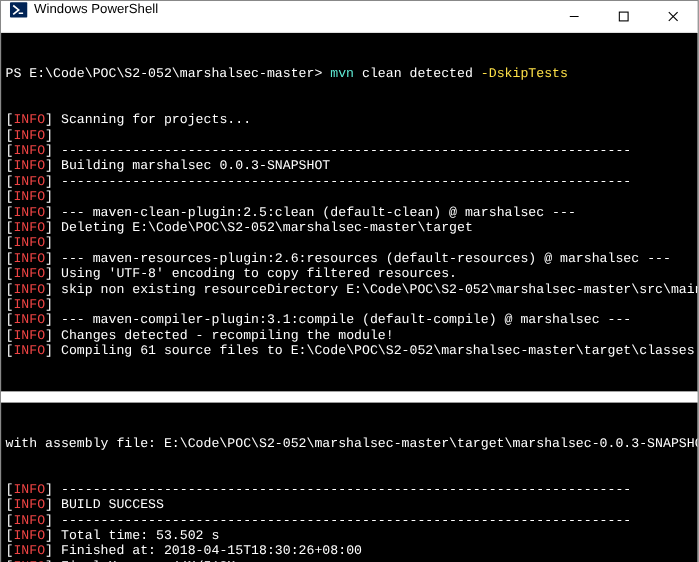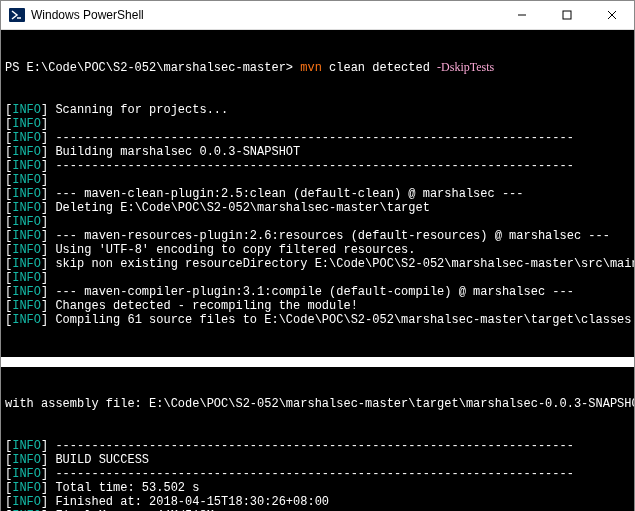--- a/index.html
+++ b/index.html
@@ -9,21 +9,20 @@
     font-family: Consolas, 'Courier New', monospace;
     font-size: 12px;
     width: 635px;
   }
   .window {
     border: 1px solid #888;
     background: #fff;
   }
   .titlebar {
     display: flex;
-    align-items: center;
     background: #ffffff;
     height: 28px;
     border-bottom: 1px solid #ddd;
   }
   .titlebar .icon {
     width: 16px;
     height: 16px;
     margin-left: 8px;
     margin-right: 6px;
     display: inline-flex;
@@ -52,24 +51,24 @@
     color: #fff;
     padding: 2px 4px 2px 4px;
     line-height: 14px;
     white-space: pre;
     overflow: hidden;
   }
   .terminal .line {
     display: block;
     min-height: 14px;
   }
-  .info { color:#14b8a6; }
+  .info { color:#ef4444; }
   .info-bracket { color:#fff; }
-  .yellow { color:#f97316; }
-  .gray { color:#f9a8d4;font-family:Liberation Serif, serif; }
+  .yellow { color:#5eead4; }
+  .gray { color:#fde047; }
   .wgap { height: 10px; background:#fff;}
   .section { background:#000;}
 </style>
 </head>
 <body>
 
 <div class="window">
 
   <div class="titlebar">
     <span class="icon">

